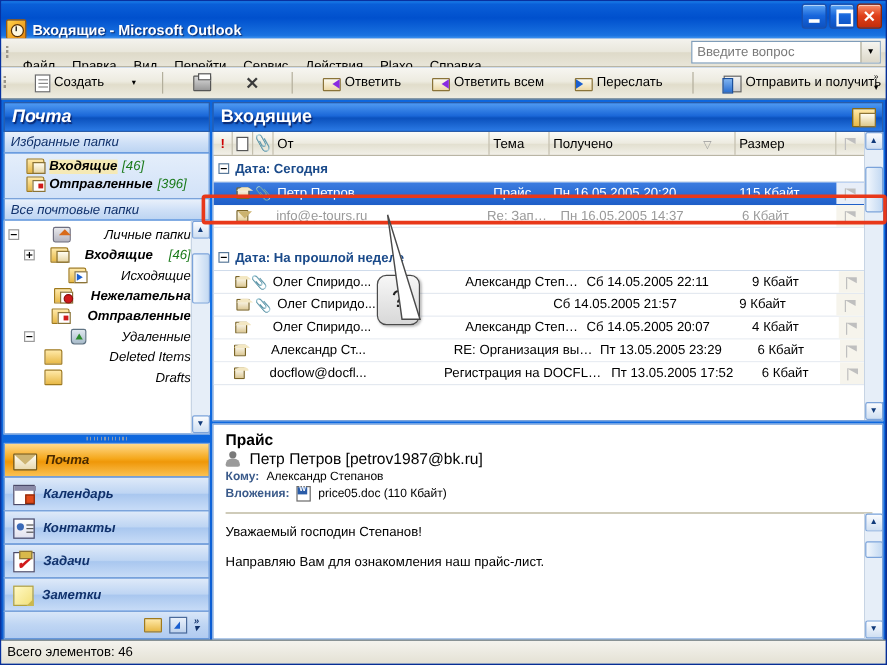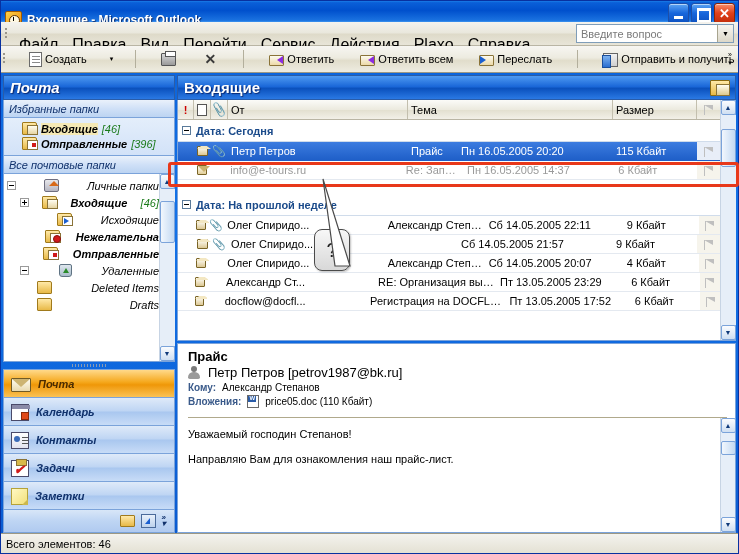--- a/index.html
+++ b/index.html
@@ -16,21 +16,21 @@
   #window {
     position: absolute; left: 0; top: 0;
     width: 739px; height: 554px;
     background: linear-gradient(180deg,#0a5fd6 0%,#1272e8 40%,#0a5ad0 100%);
     border: 1px solid #0831a0;
     display: flex; flex-direction: column;
   }
 
   
   #titlebar {
-    height: 21px;
+    height: 31px;
     background: linear-gradient(180deg,#1a7de8 0%,#0a5fd8 8%,#0050cd 45%,#1a72e0 92%,#3f94f0 100%);
     display: flex; align-items: center;
     padding: 16px 2px 0 4px;
     position: relative;
     flex: 0 0 auto;
   }
   #app-icon {
     width: 17px; height: 17px;
     background: linear-gradient(135deg,#ffd24a,#e8860a);
     border: 1px solid #a35a00;
@@ -96,21 +96,21 @@
   .grip {
     width: 6px; height: 16px;
     display:flex; align-items:center; justify-content:center;
     margin-right: 3px;
   }
   .grip span {
     display:block; width:2px; height:12px;
     background: repeating-linear-gradient(180deg,#9a968a 0 2px,transparent 2px 4px);
   }
   .menu-item {
-    padding: 2px 7px; font-size: 16px; color: #000; white-space: nowrap; margin-top: 23px;
+    padding: 2px 7px; font-size: 11px; color: #000; white-space: nowrap; margin-top: 23px;
   }
   #ask-box {
     position: absolute; right: 4px; top: 2px;
     width: 158px; height: 19px;
     background: #fff;
     border: 1px solid #7f9db9;
     display: flex; align-items: center;
   }
   #ask-input {
     flex: 1; padding-left: 4px; font-size: 11px; color: #7a7a7a;
@@ -750,20 +750,24 @@
           <div id="colhead">
             <div class="ch bang">!</div>
             <div class="ch icn">
               <span class="chi-doc"></span>
             </div>
             <div class="ch clip">
               <span class="chi-clip">📎</span>
             </div>
             <div class="ch from">От</div>
             <div class="ch subj">Тема</div>
+            <div class="ch recv">
+              <span>Получено</span>
+              <span class="sortarrow">▽</span>
+            </div>
             <div class="ch size">Размер</div>
             <div class="ch flag">
               <span class="flag-glyph"></span>
             </div>
           </div>
 
           <div id="rows">
 
             <div class="grp">
               <span class="tw"></span>

